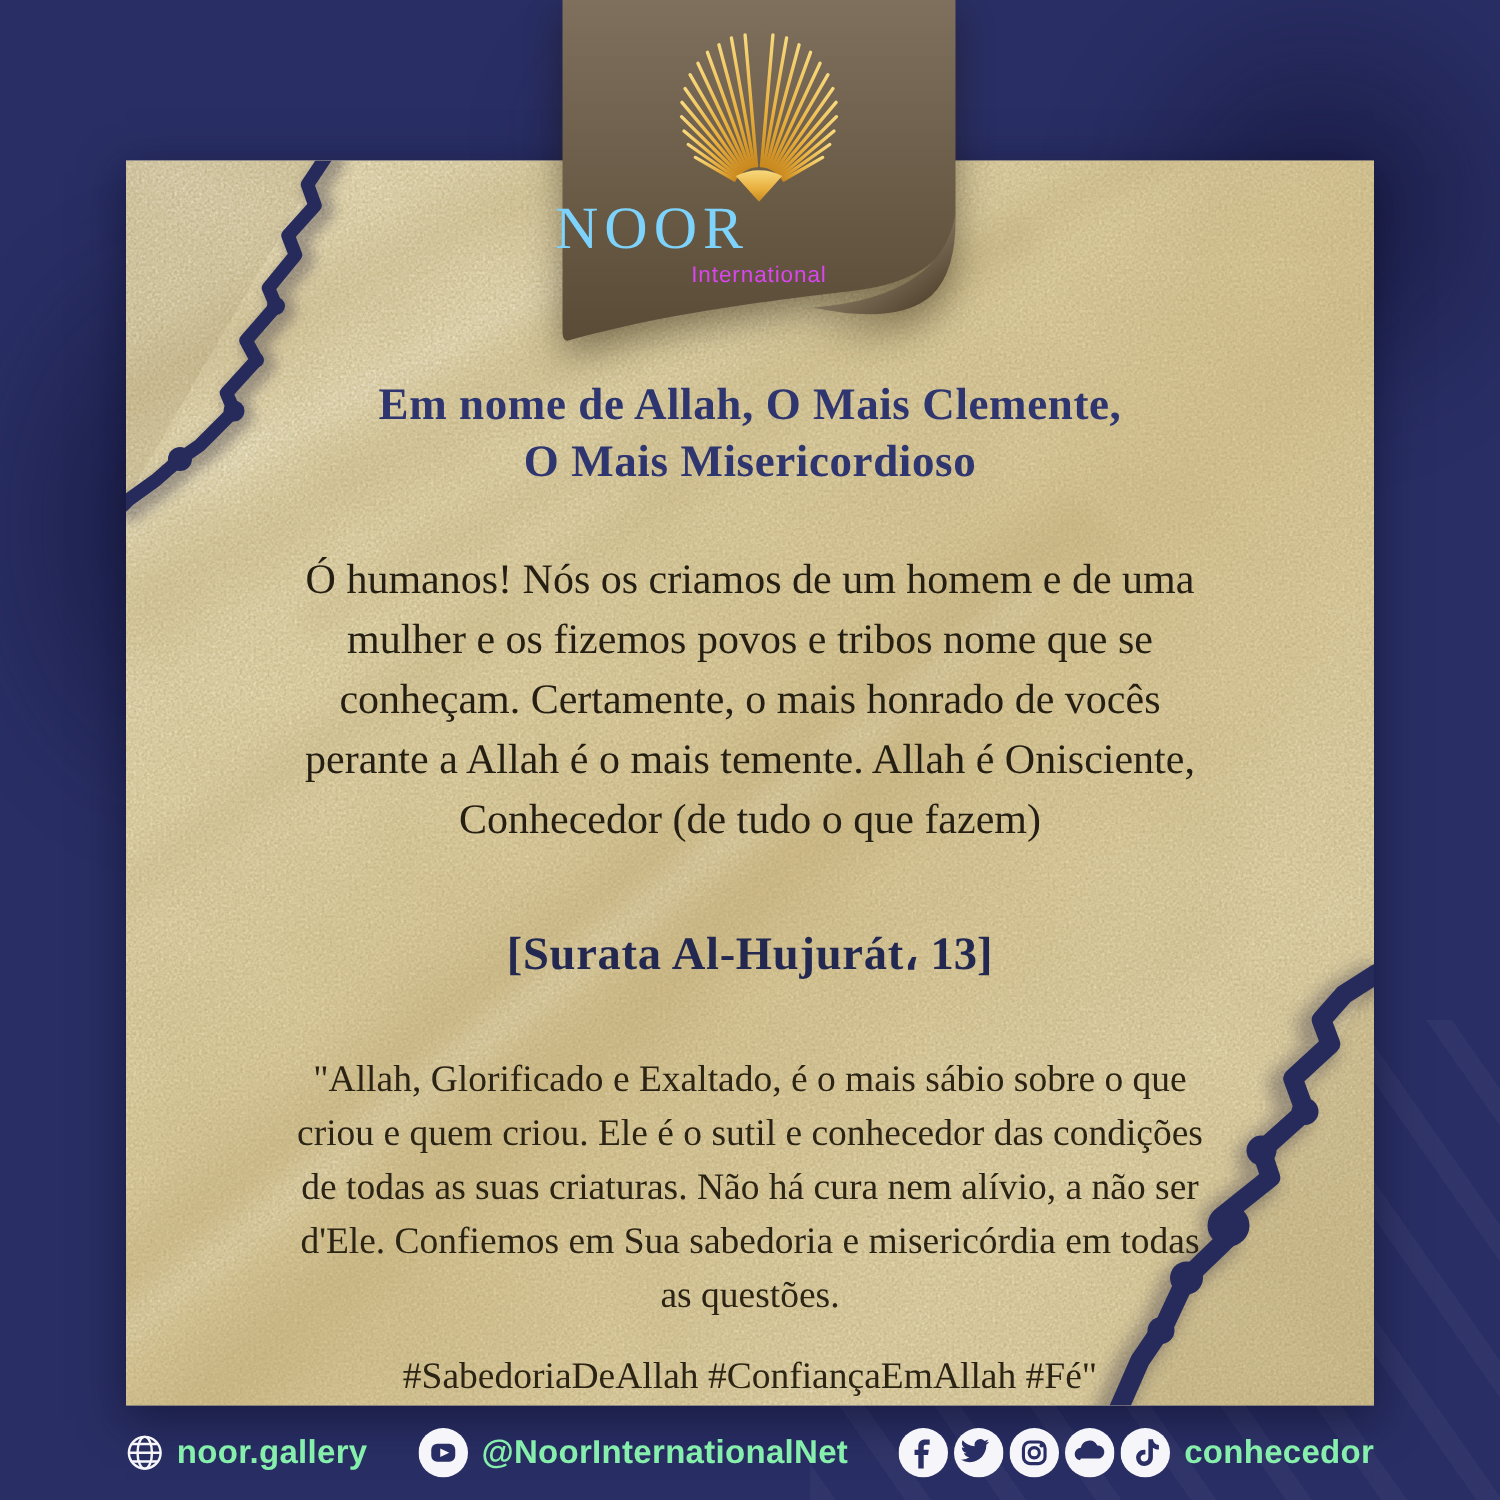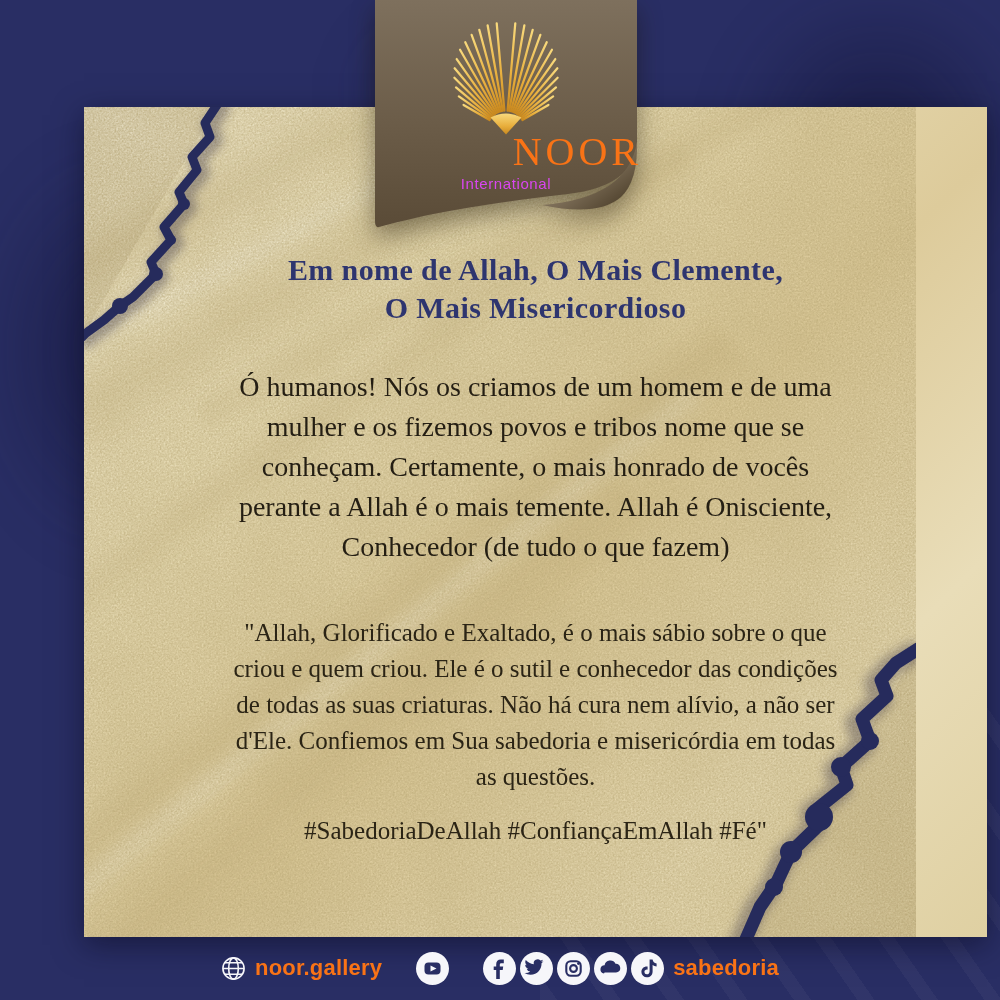--- a/index.html
+++ b/index.html
@@ -16,21 +16,21 @@
     background:radial-gradient(closest-side,rgba(12,12,40,.5),transparent 75%);filter:blur(24px);}
   .bg-blob.b3{left:300px;top:-40px;width:300px;height:260px;
     background:radial-gradient(closest-side,rgba(16,16,50,.35),transparent 75%);filter:blur(20px);}
   .bg-streaks{position:absolute;right:0;bottom:0;width:460px;height:320px;pointer-events:none;
     background:repeating-linear-gradient(55deg,rgba(255,255,255,.035) 0 14px,transparent 14px 52px);}
   .bg-streaks2{position:absolute;right:120px;top:300px;width:300px;height:400px;pointer-events:none;
     background:repeating-linear-gradient(60deg,rgba(255,255,255,.025) 0 10px,transparent 10px 46px);}
 
   
   .paper{
-    position:absolute;left:84px;top:107px;width:903px;height:830px;
+    position:absolute;left:84px;top:107px;width:832px;height:830px;
     background:linear-gradient(135deg,#f2ebd2 0%,#eadfb9 28%,#ddcb9b 55%,#e9ddb8 78%,#dfd0a2 100%);
     box-shadow:0 8px 28px rgba(8,8,28,.5);
     overflow:hidden;
   }
   .crease{position:absolute;pointer-events:none;filter:blur(7px);}
   .grain{position:absolute;inset:0;pointer-events:none;}
   .tears{position:absolute;inset:0;pointer-events:none;}
 
   
   .content{position:absolute;inset:0;display:flex;flex-direction:column;align-items:center;text-align:center;}
@@ -49,36 +49,36 @@
     margin-top:48px;font-size:25px;line-height:36px;font-weight:500;color:#2b2415;max-width:820px;
   }
   .hashtags{
     margin-top:22px;font-size:25px;font-weight:500;color:#2b2415;
   }
 
   
   .ribbon{position:absolute;left:370px;top:0;width:272px;height:240px;
     filter:drop-shadow(0 10px 12px rgba(25,18,5,.45));}
   .brand-name{
-    position:absolute;left:370px;top:128px;width:272px;text-align:right;
+    position:absolute;left:370px;top:128px;width:272px;text-align:left;
     font-family:"Liberation Serif","DejaVu Serif",serif;font-size:40px;letter-spacing:4px;
-    color:#f97316;font-weight:500;
+    color:#7dd3fc;font-weight:500;
   }
   .brand-sub{
     position:absolute;left:370px;top:175px;width:272px;text-align:center;
     font-family:"Liberation Sans","DejaVu Sans",sans-serif;font-size:15px;letter-spacing:.6px;
     color:#d946ef;
   }
   .logo-rays{position:absolute;left:441px;top:16px;}
 
   
   .footer{
     position:absolute;left:0;right:0;top:946px;height:44px;
     display:flex;align-items:center;justify-content:center;gap:9px;
-    color:#f97316;font-family:"Liberation Sans","DejaVu Sans",sans-serif;
+    color:#86efac;font-family:"Liberation Sans","DejaVu Sans",sans-serif;
     font-weight:bold;font-size:22px;letter-spacing:.2px;
   }
   .footer .grp{display:flex;align-items:center;gap:9px;cursor:pointer;}
   .footer .sp{width:16px;}
   .soc{display:flex;align-items:center;gap:4px;}
   .footer svg{display:block;}
 </style>
 </head>
 <body>
 
@@ -135,20 +135,21 @@
   </svg>
 
   <div class="content">
     <div class="heading pre">Em nome de Allah, O Mais Clemente,
 O Mais Misericordioso</div>
     <div class="verse pre">Ó humanos! Nós os criamos de um homem e de uma
 mulher e os fizemos povos e tribos nome que se
 conheçam. Certamente, o mais honrado de vocês
 perante a Allah é o mais temente. Allah é Onisciente,
 Conhecedor (de tudo o que fazem)</div>
+    <div class="reference">[Surata Al-Hujurát، 13]</div>
     <div class="quote pre">"Allah, Glorificado e Exaltado, é o mais sábio sobre o que
 criou e quem criou. Ele é o sutil e conhecedor das condições
 de todas as suas criaturas. Não há cura nem alívio, a não ser
 d'Ele. Confiemos em Sua sabedoria e misericórdia em todas
 as questões.</div>
     <div class="hashtags">#SabedoriaDeAllah #ConfiançaEmAllah #Fé"</div>
   </div>
 </div>
 
 <svg class="ribbon" width="272" height="240" viewBox="0 0 272 240">
@@ -217,20 +218,21 @@
     </svg>
     <span>noor.gallery</span>
   </div>
   <div class="sp"></div>
   <div class="grp">
     <svg width="33" height="33" viewBox="0 0 33 33">
       <circle cx="16.5" cy="16.5" r="16.5" fill="#f6f6fa"></circle>
       <rect x="8.5" y="10.5" width="16" height="12" rx="4" fill="#292e64"></rect>
       <polygon points="14.5,13.6 20.5,16.5 14.5,19.4" fill="#f6f6fa"></polygon>
     </svg>
+    <span>@NoorInternationalNet</span>
   </div>
   <div class="sp"></div>
   <div class="soc">
     <svg width="33" height="33" viewBox="0 0 33 33">
       <circle cx="16.5" cy="16.5" r="16.5" fill="#f6f6fa"></circle>
       <path d="M18.2,11.2 h2.6 V7.6 h-3 c-2.9,0 -4.6,1.8 -4.6,4.6 v2.3 H10.7 v3.5 h2.5 V27 h3.6 V18 h2.9 l.5,-3.5 h-3.4 v-1.8 C16.8,11.8 17.3,11.2 18.2,11.2 Z" fill="#292e64"></path>
     </svg>
     <svg width="33" height="33" viewBox="0 0 33 33">
       <circle cx="16.5" cy="16.5" r="16.5" fill="#f6f6fa"></circle>
       <g transform="translate(4.5,5.6) scale(0.79)" fill="#292e64">
@@ -246,15 +248,15 @@
     <svg width="33" height="33" viewBox="0 0 33 33">
       <circle cx="16.5" cy="16.5" r="16.5" fill="#f6f6fa"></circle>
       <path d="M10,21.5 a4.2,4.2 0 0 1 .6,-8.35 a5.8,5.8 0 0 1 10.9,-1.5 a4.4,4.4 0 0 1 1.6,8.6 q-.6,.15 -1.3,.15 H10.6 Z" fill="#292e64"></path>
     </svg>
     <svg width="33" height="33" viewBox="0 0 33 33">
       <circle cx="16.5" cy="16.5" r="16.5" fill="#f6f6fa"></circle>
       <path d="M18.6,7.5 h3 c.3,2.3 1.7,3.7 4,3.9 v3 c-1.5,0 -2.9,-.5 -4,-1.3 v6.3 c0,3.6 -2.5,5.9 -5.7,5.9 a5.4,5.4 0 0 1 -5.5,-5.4 c0,-3.5 3,-5.8 6.2,-5.3 v3.1 c-1.6,-.4 -3.2,.6 -3.2,2.2 a2.45,2.45 0 0 0 2.55,2.4 c1.6,0 2.65,-1.2 2.65,-3.1 Z" fill="#292e64"></path>
     </svg>
   </div>
   <div class="grp">
-    <span>sabedoria</span>
+    <span>conhecedor</span>
   </div>
 </div>
 
 </body></html>

